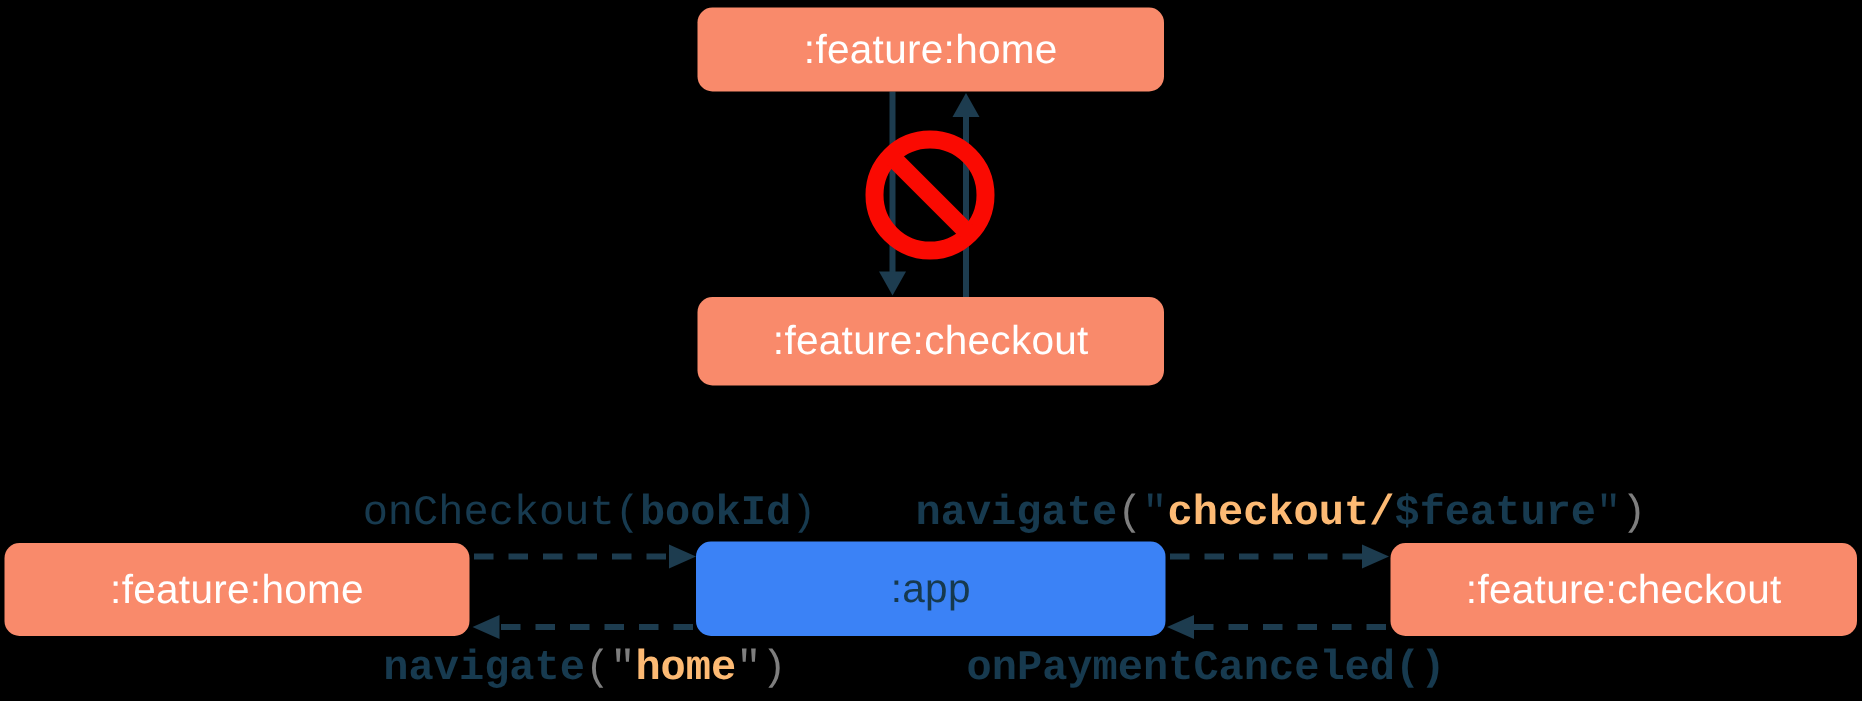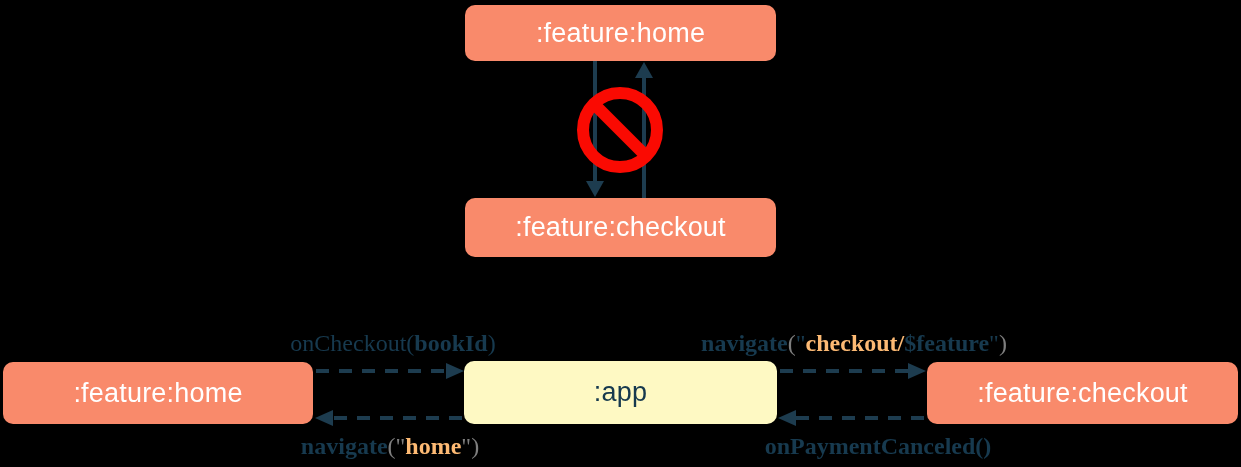--- a/index.html
+++ b/index.html
@@ -19,39 +19,39 @@
   .module-box {
     position: absolute;
     display: flex;
     align-items: center;
     justify-content: center;
     border-radius: 10px;
     font-size: 27px;
     letter-spacing: 0.2px;
   }
   .feature-box { background: #F98A6B; color: #FFFFFF; }
-  .app-box     { background: #fef9c3; color: #16394E; }
+  .app-box     { background: #3b82f6; color: #16394E; }
 
   .box-top-home      { left: 465px; top: 5px;   width: 311px; height: 56px; }
   .box-top-checkout  { left: 465px; top: 198px; width: 311px; height: 59px; }
   .box-bot-home      { left: 3px;   top: 362px; width: 310px; height: 62px; }
   .box-bot-app       { left: 464px; top: 361px; width: 313px; height: 63px; }
   .box-bot-checkout  { left: 927px; top: 362px; width: 311px; height: 62px; }
 
   .code-label {
     position: absolute;
     transform: translate(-50%, -50%);
     white-space: nowrap;
-    font-family: Liberation Serif, serif;
-    font-size: 24px;
+    font-family: Liberation Mono, monospace;
+    font-size: 28px;
   }
   .lbl-on-checkout       { left: 393px; top: 343px; }
   .lbl-navigate-home     { left: 390px; top: 446px; }
   .lbl-navigate-checkout { left: 854px; top: 343px; }
-  .lbl-payment-canceled  { left: 878px; top: 446px; }
+  .lbl-payment-canceled  { left: 804px; top: 446px; }
 
   .tk-navy  { color: #173A4F; }
   .tk-green { color: #fdba74; }
   .tk-gray  { color: #7E7E7E; }
   .tk-bold  { font-weight: bold; }
 </style>
 </head>
 <body>
 
 <div class="canvas">

